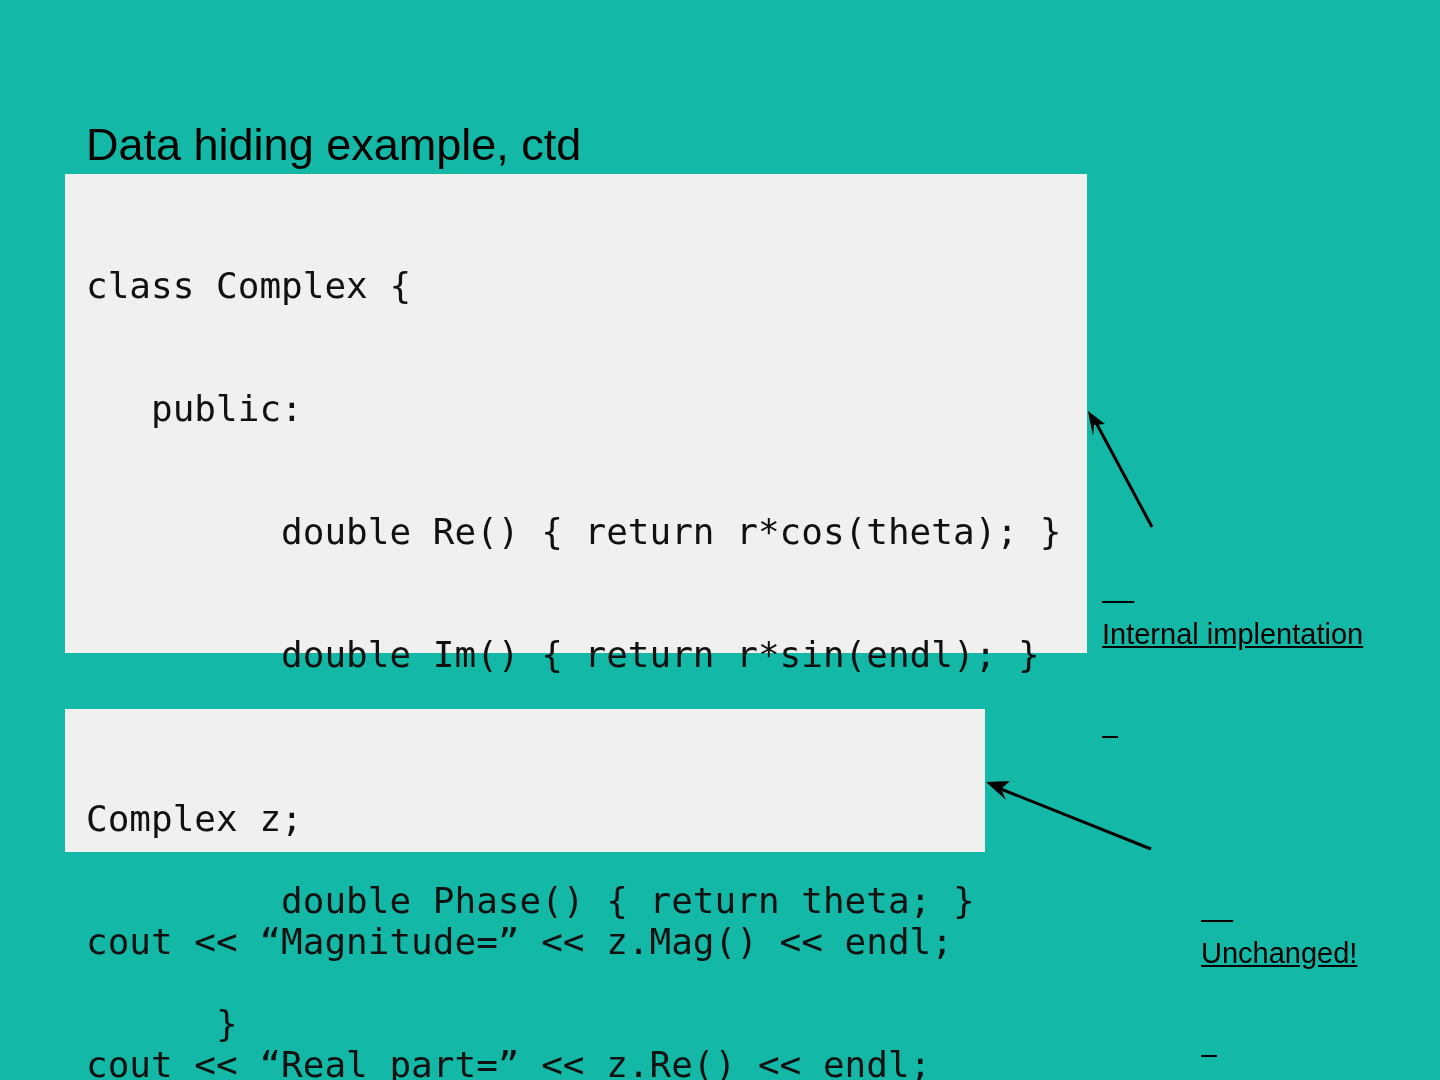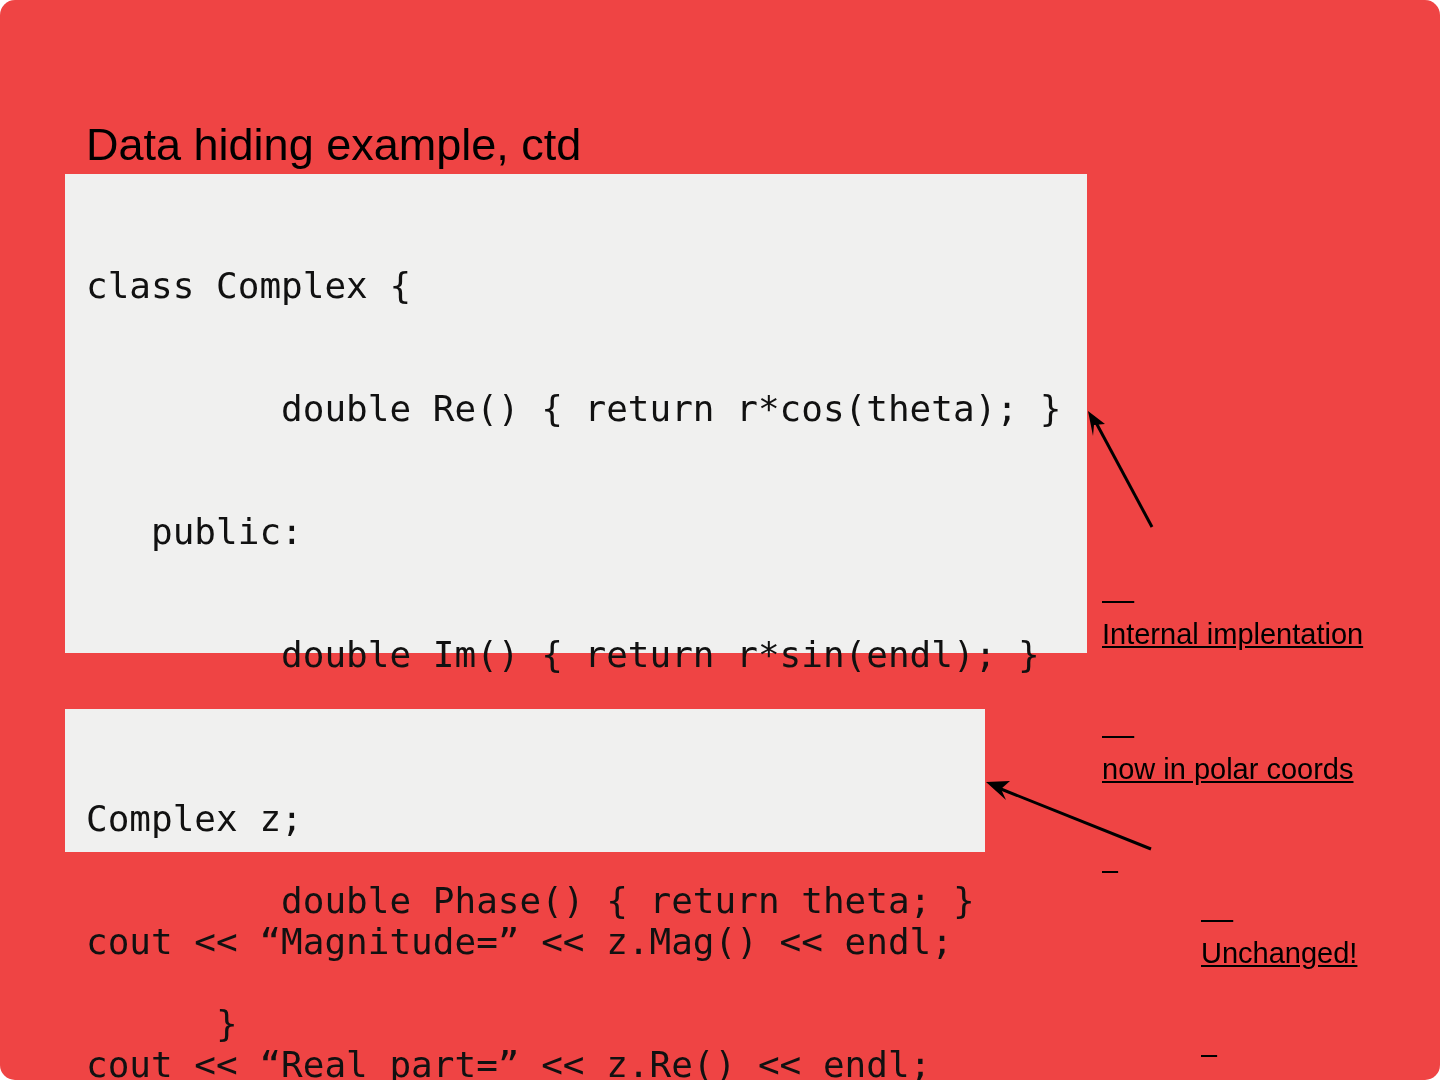--- a/index.html
+++ b/index.html
@@ -12,22 +12,21 @@
     height: 1080px;
     position: relative;
     overflow: hidden;
     font-family: "Liberation Sans", sans-serif;
     color: #000000;
   }
 
   .slide {
     position: absolute;
     inset: 0;
-    background: #ef4444;
-    border-radius: 15px;
+    background: #14b8a6;
   }
 
   
   .slide-title {
     position: absolute;
     left: 86px;
     top: 88px;
     font-family: "Liberation Sans", sans-serif;
     font-size: 45px;
     line-height: 54px;
@@ -99,41 +98,40 @@
 </style>
 </head>
 <body>
 
 <div class="slide">
 
   <h1 class="slide-title">Data hiding example, ctd</h1>
 
   <div class="code-block" id="code-block-class">
     <span class="code-line">class Complex {</span>
+    <span class="code-line">   public:</span>
     <span class="code-line">         double Re() { return r*cos(theta); }</span>
-    <span class="code-line">   public:</span>
     <span class="code-line">         double Im() { return r*sin(endl); }</span>
     <span class="code-line">         double Mag() { return r;}</span>
     <span class="code-line">         double Phase() { return theta; }</span>
     <span class="code-line">      }</span>
     
     
     
     
   </div>
 
   <div class="code-block" id="code-block-usage">
     <span class="code-line">Complex z;</span>
     <span class="code-line">cout &lt;&lt; “Magnitude=” &lt;&lt; z.Mag() &lt;&lt; endl;</span>
     <span class="code-line">cout &lt;&lt; “Real part=” &lt;&lt; z.Re() &lt;&lt; endl;</span>
   </div>
 
   <div class="annotation" id="annotation-polar">
     <span class="annotation-line">Internal implentation</span>
-    <span class="annotation-line">now in polar coords</span>
   </div>
 
   <div class="annotation" id="annotation-unchanged">
     <span class="annotation-line">Unchanged!</span>
   </div>
 
   <svg class="arrow-layer" width="1440" height="1080" viewBox="0 0 1440 1080">
     <g>
       <line x1="1152" y1="527" x2="1093" y2="417" stroke="#000000" stroke-width="3"></line>
       <polygon points="1088,411 1105,424 1094,425 1093,436" fill="#000000"></polygon>

